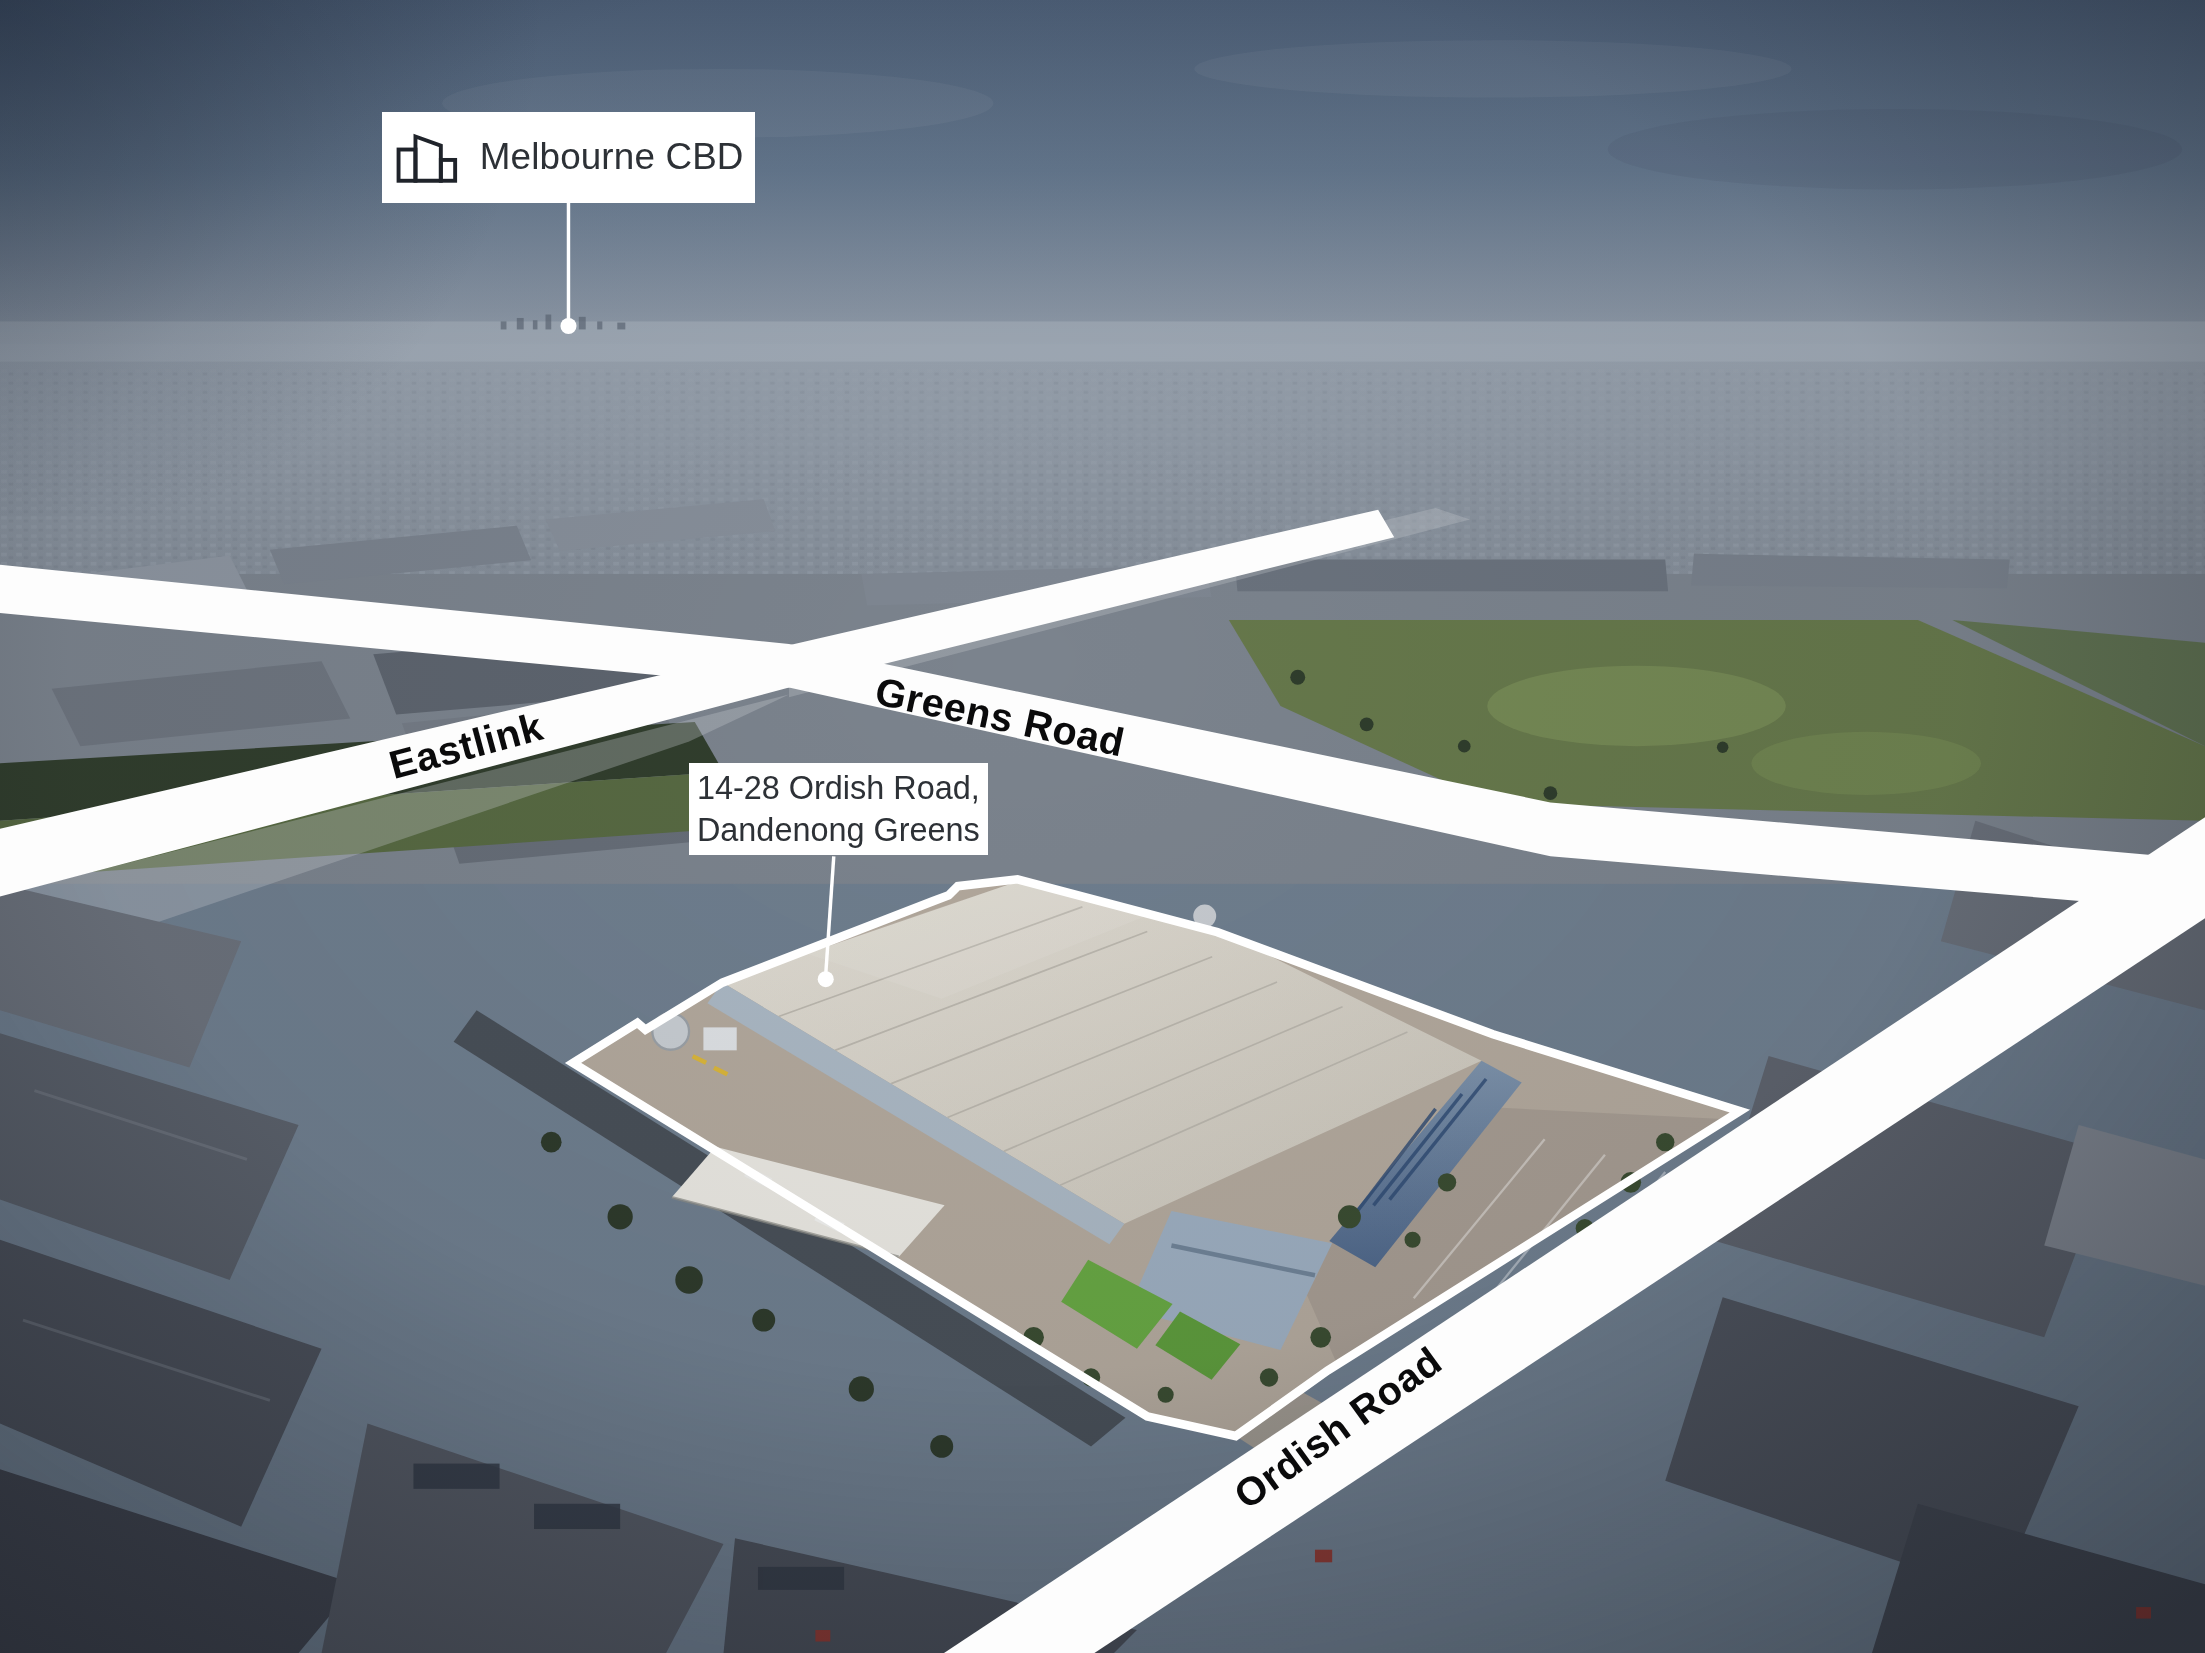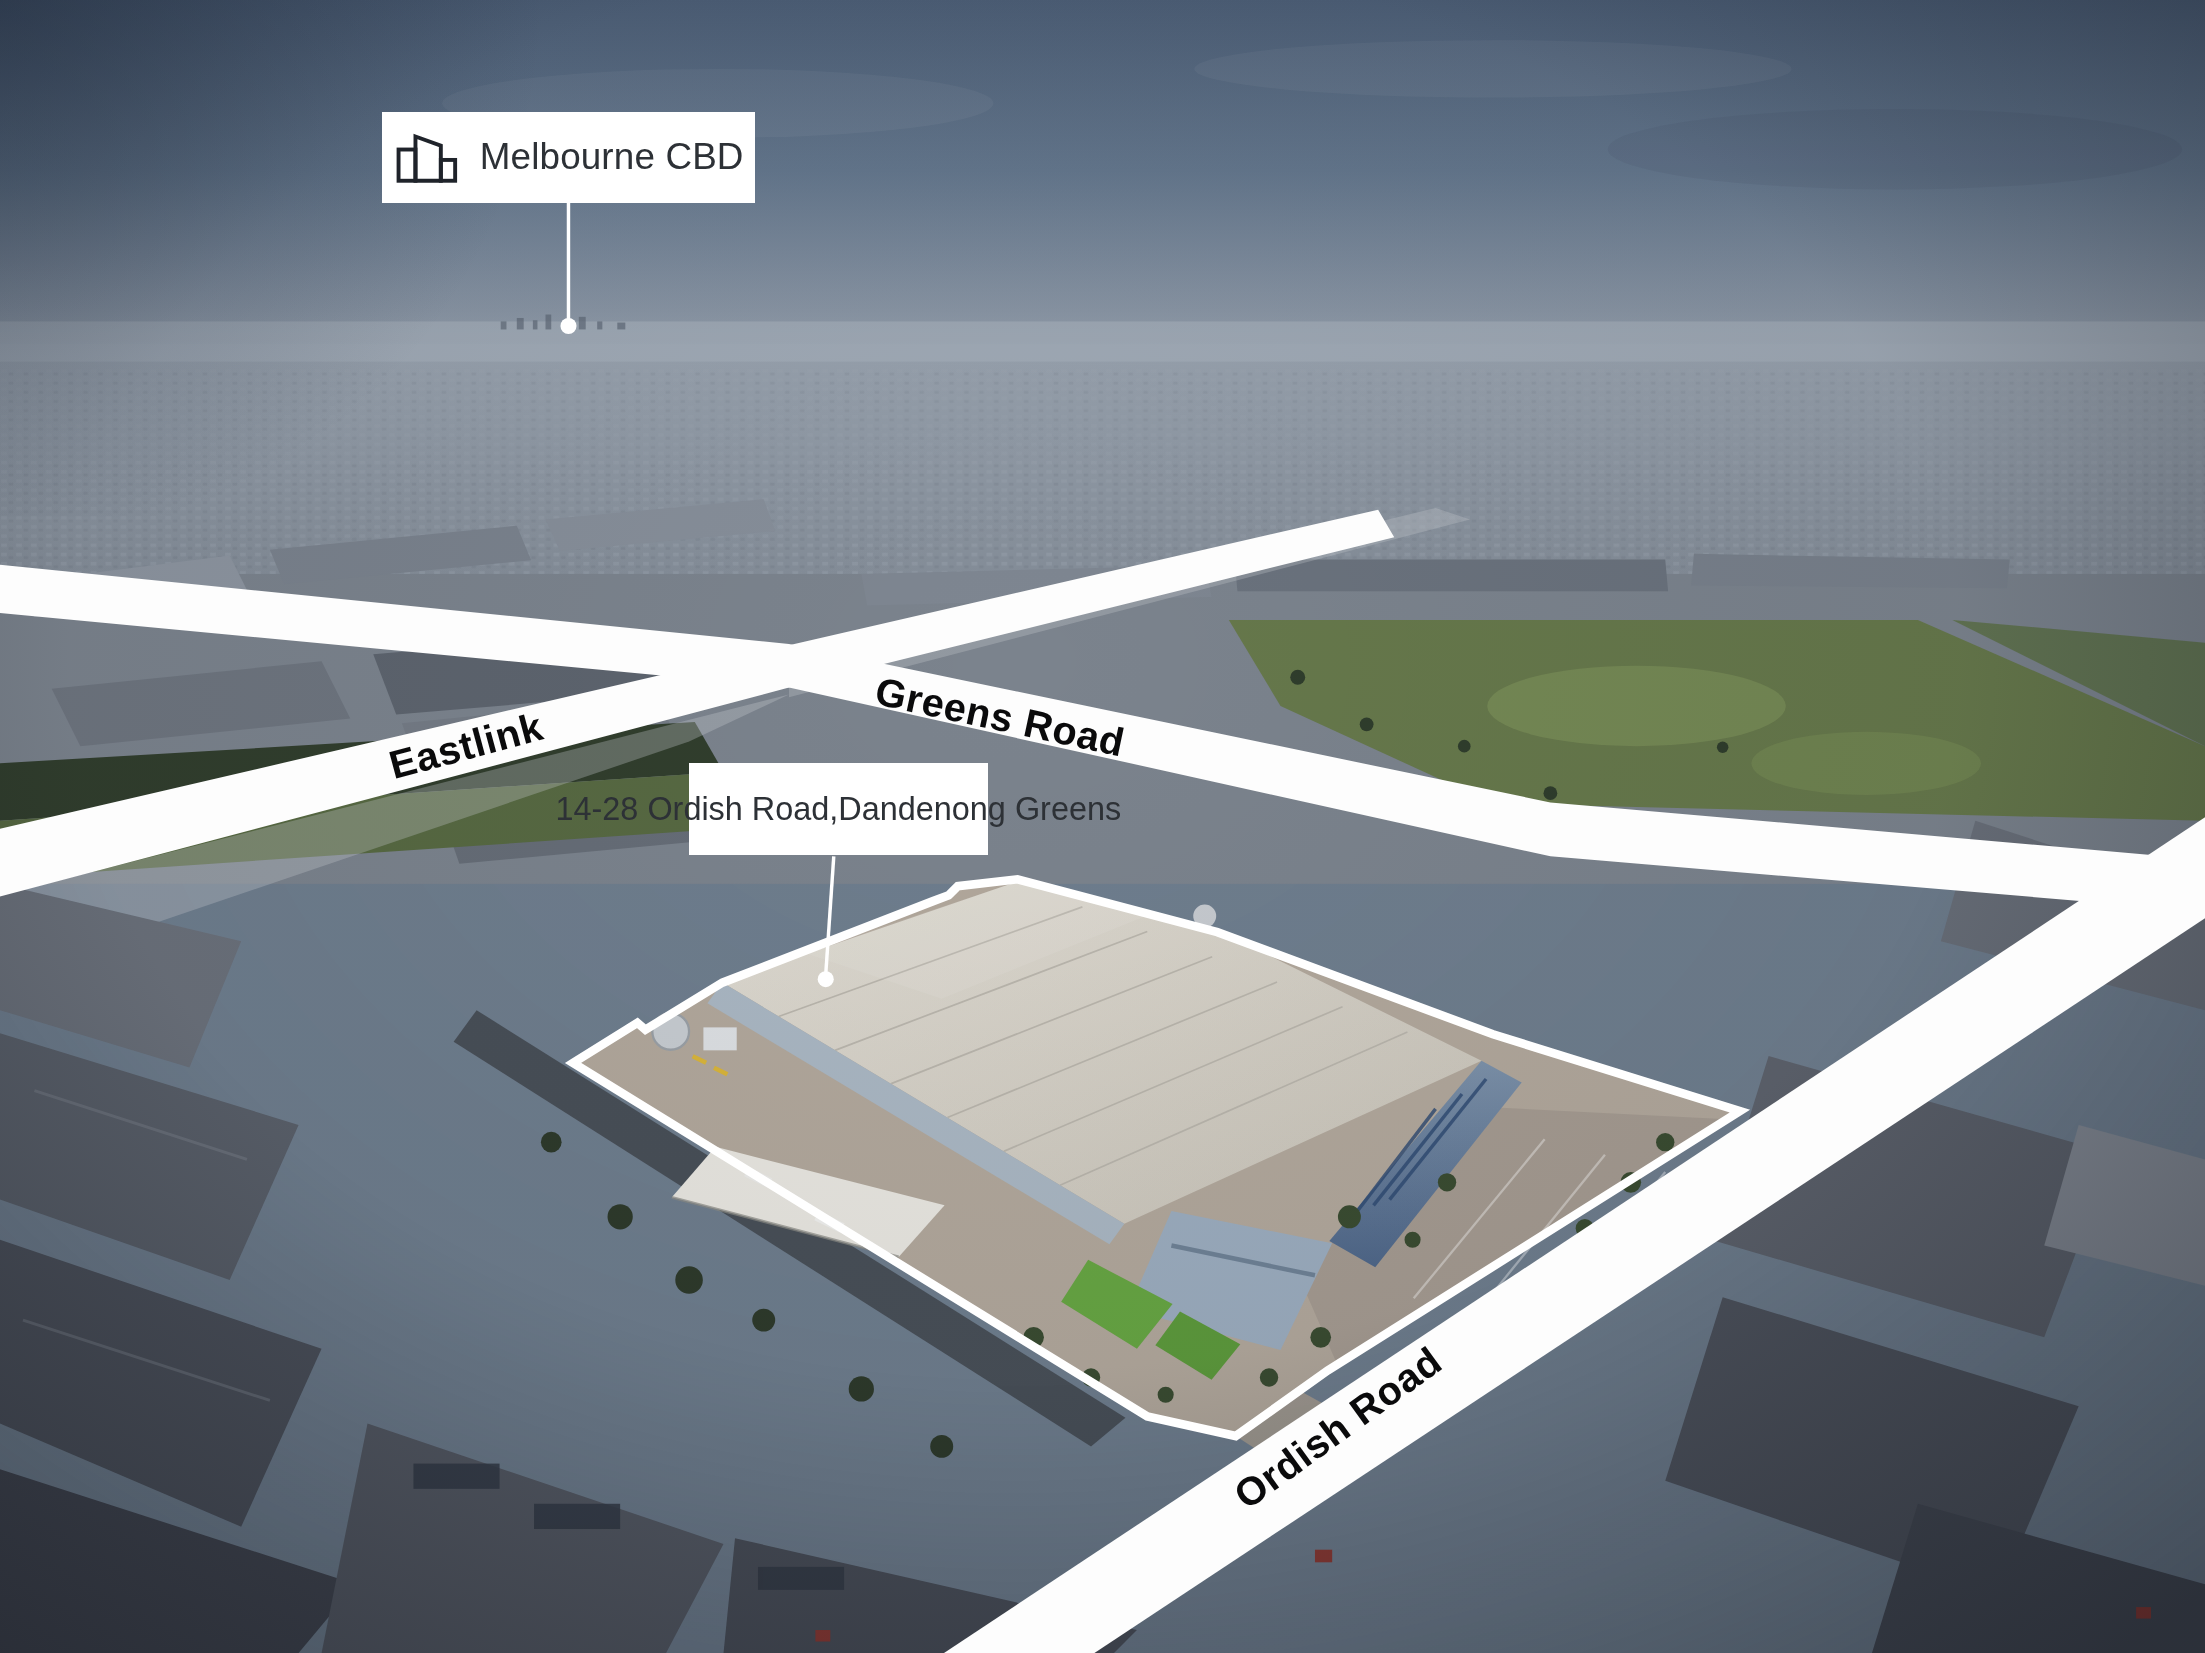--- a/index.html
+++ b/index.html
@@ -7,21 +7,21 @@
   #scene{position:fixed;inset:0;}
   #backdrop{position:absolute;inset:0;width:100%;height:100%;display:block;}
 
   .callout{position:absolute;background:var(--white,#fff);color:var(--calloutText,#2d3136);
     display:flex;align-items:center;justify-content:center;box-sizing:border-box;}
   #melbourne-callout{left:17.34%;top:5.80%;width:16.90%;height:5.52%;gap:0.95vw;margin-top:16px;}
   #melbourne-callout .callout-text{font-size:1.67vw;font-weight:400;letter-spacing:0.004em;white-space:nowrap;}
   .city-icon{width:2.95vw;height:2.48vw;flex:0 0 auto;}
   .city-icon path,.city-icon rect,.city-icon polygon{fill:none;stroke:#1f232a;stroke-width:6;stroke-linejoin:miter;}
 
-  #property-callout{left:31.25%;top:46.18%;width:13.54%;height:5.56%;flex-direction:row;line-height:1.32;}
+  #property-callout{left:31.25%;top:46.18%;width:13.54%;height:5.56%;flex-direction:column;line-height:1.32;}
   #property-callout .callout-line{font-size:1.47vw;font-weight:400;white-space:nowrap;}
 
   .road-label{position:absolute;font-weight:700;color:var(--roadText,#0a0a0b);font-size:1.8vw;
     white-space:nowrap;transform:translate(-50%,-50%) rotate(var(--rot,0deg));letter-spacing:0.015em;}
   #road-label-eastlink{left:21.15%;top:45.10%;--rot:-15deg;}
   #road-label-greens{left:45.35%;top:43.40%;--rot:12deg;}
   #road-label-ordish{left:60.70%;top:86.40%;--rot:-36deg;}
 </style>
 </head>
 <body>

